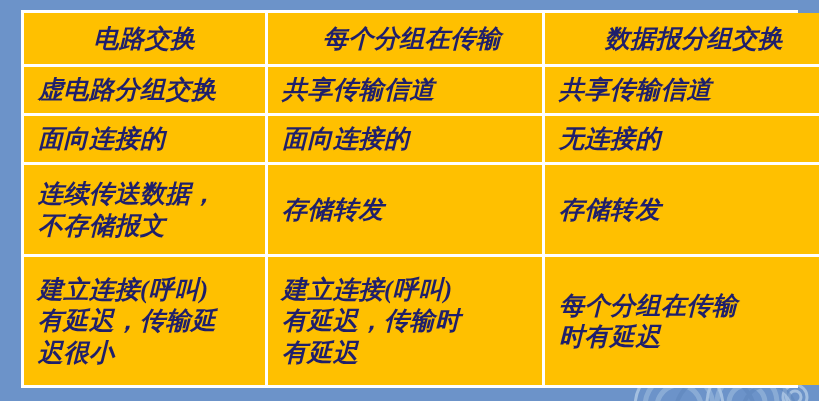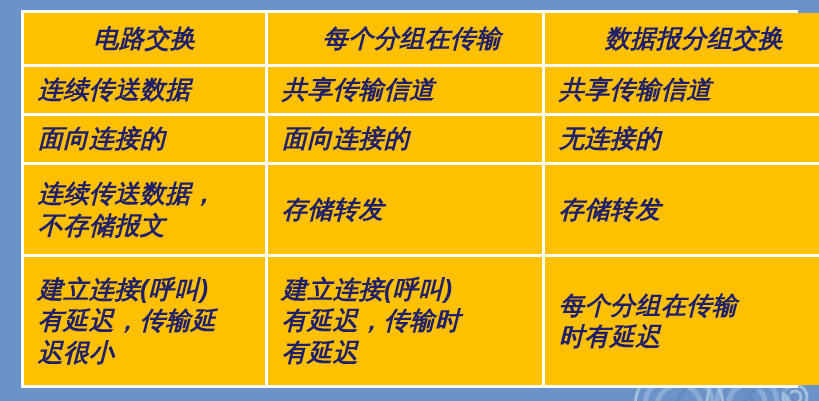--- a/index.html
+++ b/index.html
@@ -51,21 +51,21 @@
     table-layout: fixed;
   }
 
   #table td {
     background: #ffc000;
     color: #1f1f6b;
     vertical-align: middle;
     padding: 2px 0 2px 14px;
     border-right: 3px solid #ffffff;
     border-bottom: 3px solid #ffffff;
-    font-family: Liberation Sans, sans-serif;
+    font-family: Liberation Serif, serif;
     font-style: italic;
     font-weight: bold;
     font-size: 25px;
     line-height: 1.26;
     letter-spacing: 0.5px;
     white-space: pre-line;
     overflow: hidden;
   }
 
   #table td.last-col { border-right: none; }
@@ -112,21 +112,21 @@
 
   <div id="table-frame">
     <table id="table">
       <tbody>
         <tr class="header-row r-head">
           <td class="col-0">电路交换</td>
           <td class="col-1">每个分组在传输</td>
           <td class="col-2 last-col">数据报分组交换</td>
         </tr>
         <tr class="r-1">
-          <td class="col-0">连续传送数据</td>
+          <td class="col-0">虚电路分组交换</td>
           <td class="col-1">共享传输信道</td>
           <td class="col-2 last-col">共享传输信道</td>
         </tr>
         <tr class="r-2">
           <td class="col-0">面向连接的</td>
           <td class="col-1">面向连接的</td>
           <td class="col-2 last-col">无连接的</td>
         </tr>
         <tr class="r-3">
           <td class="col-0">连续传送数据，

